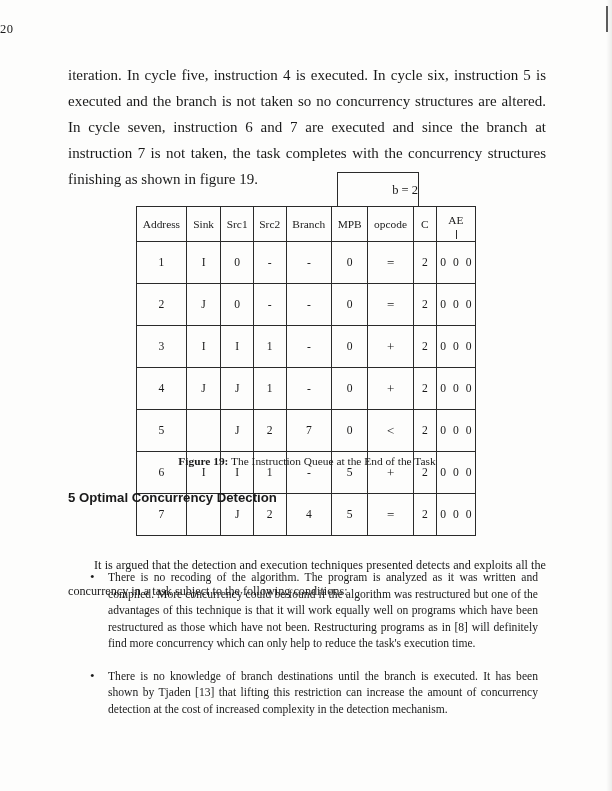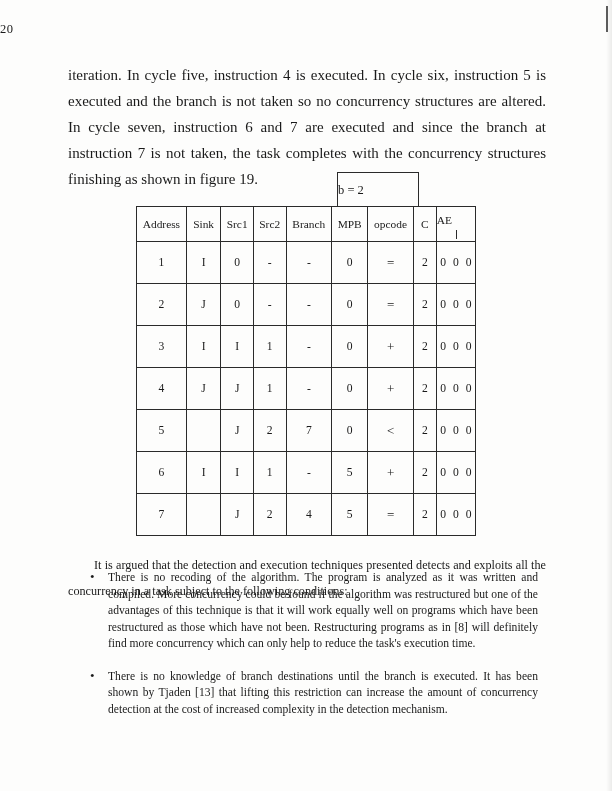--- a/index.html
+++ b/index.html
@@ -74,21 +74,21 @@
     position: absolute;
     left: 201px;
     top: 0px;
     width: 82px;
     height: 35px;
     border: 1px solid #2a2a2a;
     border-bottom: none;
     box-sizing: border-box;
     display: flex;
     align-items: center;
-    justify-content: flex-start;
+    justify-content: flex-end;
     font-size: 12.5px;
     background: #fdfdfc;
   }
   table.iq {
     position: absolute;
     left: 0;
     top: 34px;
     border-collapse: collapse;
     font-size: 11.6px;
     font-family: Liberation Serif, serif;
@@ -116,21 +116,21 @@
   .col-ae      { width: 58px; padding: 0 !important; }
 
   .ae-head {
     position: relative;
     height: 34px;
   }
   .ae-head .ae-label {
     position: absolute;
     left: 0; right: 0;
     top: 7px;
-    text-align: left;
+    text-align: center;
   }
   .ae-head .ae-tick {
     position: absolute;
     left: 50%;
     bottom: 2px;
     width: 1px;
     height: 9px;
     background: #2a2a2a;
   }
   .ae-cells {
@@ -354,21 +354,26 @@
               <span>0</span>
               <span>0</span>
               <span>0</span>
             </div>
           </td>
         </tr>
       </tbody>
     </table>
   </div>
 
-
+  <div class="fig-caption">
+    <b>Figure 19:</b>
+    <span>The Instruction Queue at the End of the Task</span>
+  </div>
+
+  <div class="section-head">5 Optimal Concurrency Detection</div>
 
   <div class="after-head indent">It is argued that the detection and execution techniques presented detects and exploits all the concurrency in a task subject to the following conditions:</div>
 
   <ul class="bullets">
     <li>There is no recoding of the algorithm.  The program is analyzed as it was written and compiled.  More concurrency could be found if the algorithm was restructured but one of the advantages of this technique is that it will work equally well on programs which have been restructured as those which have not been.  Restructuring programs as in [8] will definitely find more concurrency which can only help to reduce the task's execution time.</li>
     <li>There is no knowledge of branch destinations until the branch is executed.  It has been shown by Tjaden [13] that lifting this restriction can increase the amount of concurrency detection at the cost of increased complexity in the detection mechanism.</li>
   </ul>
 
 </div>
 

